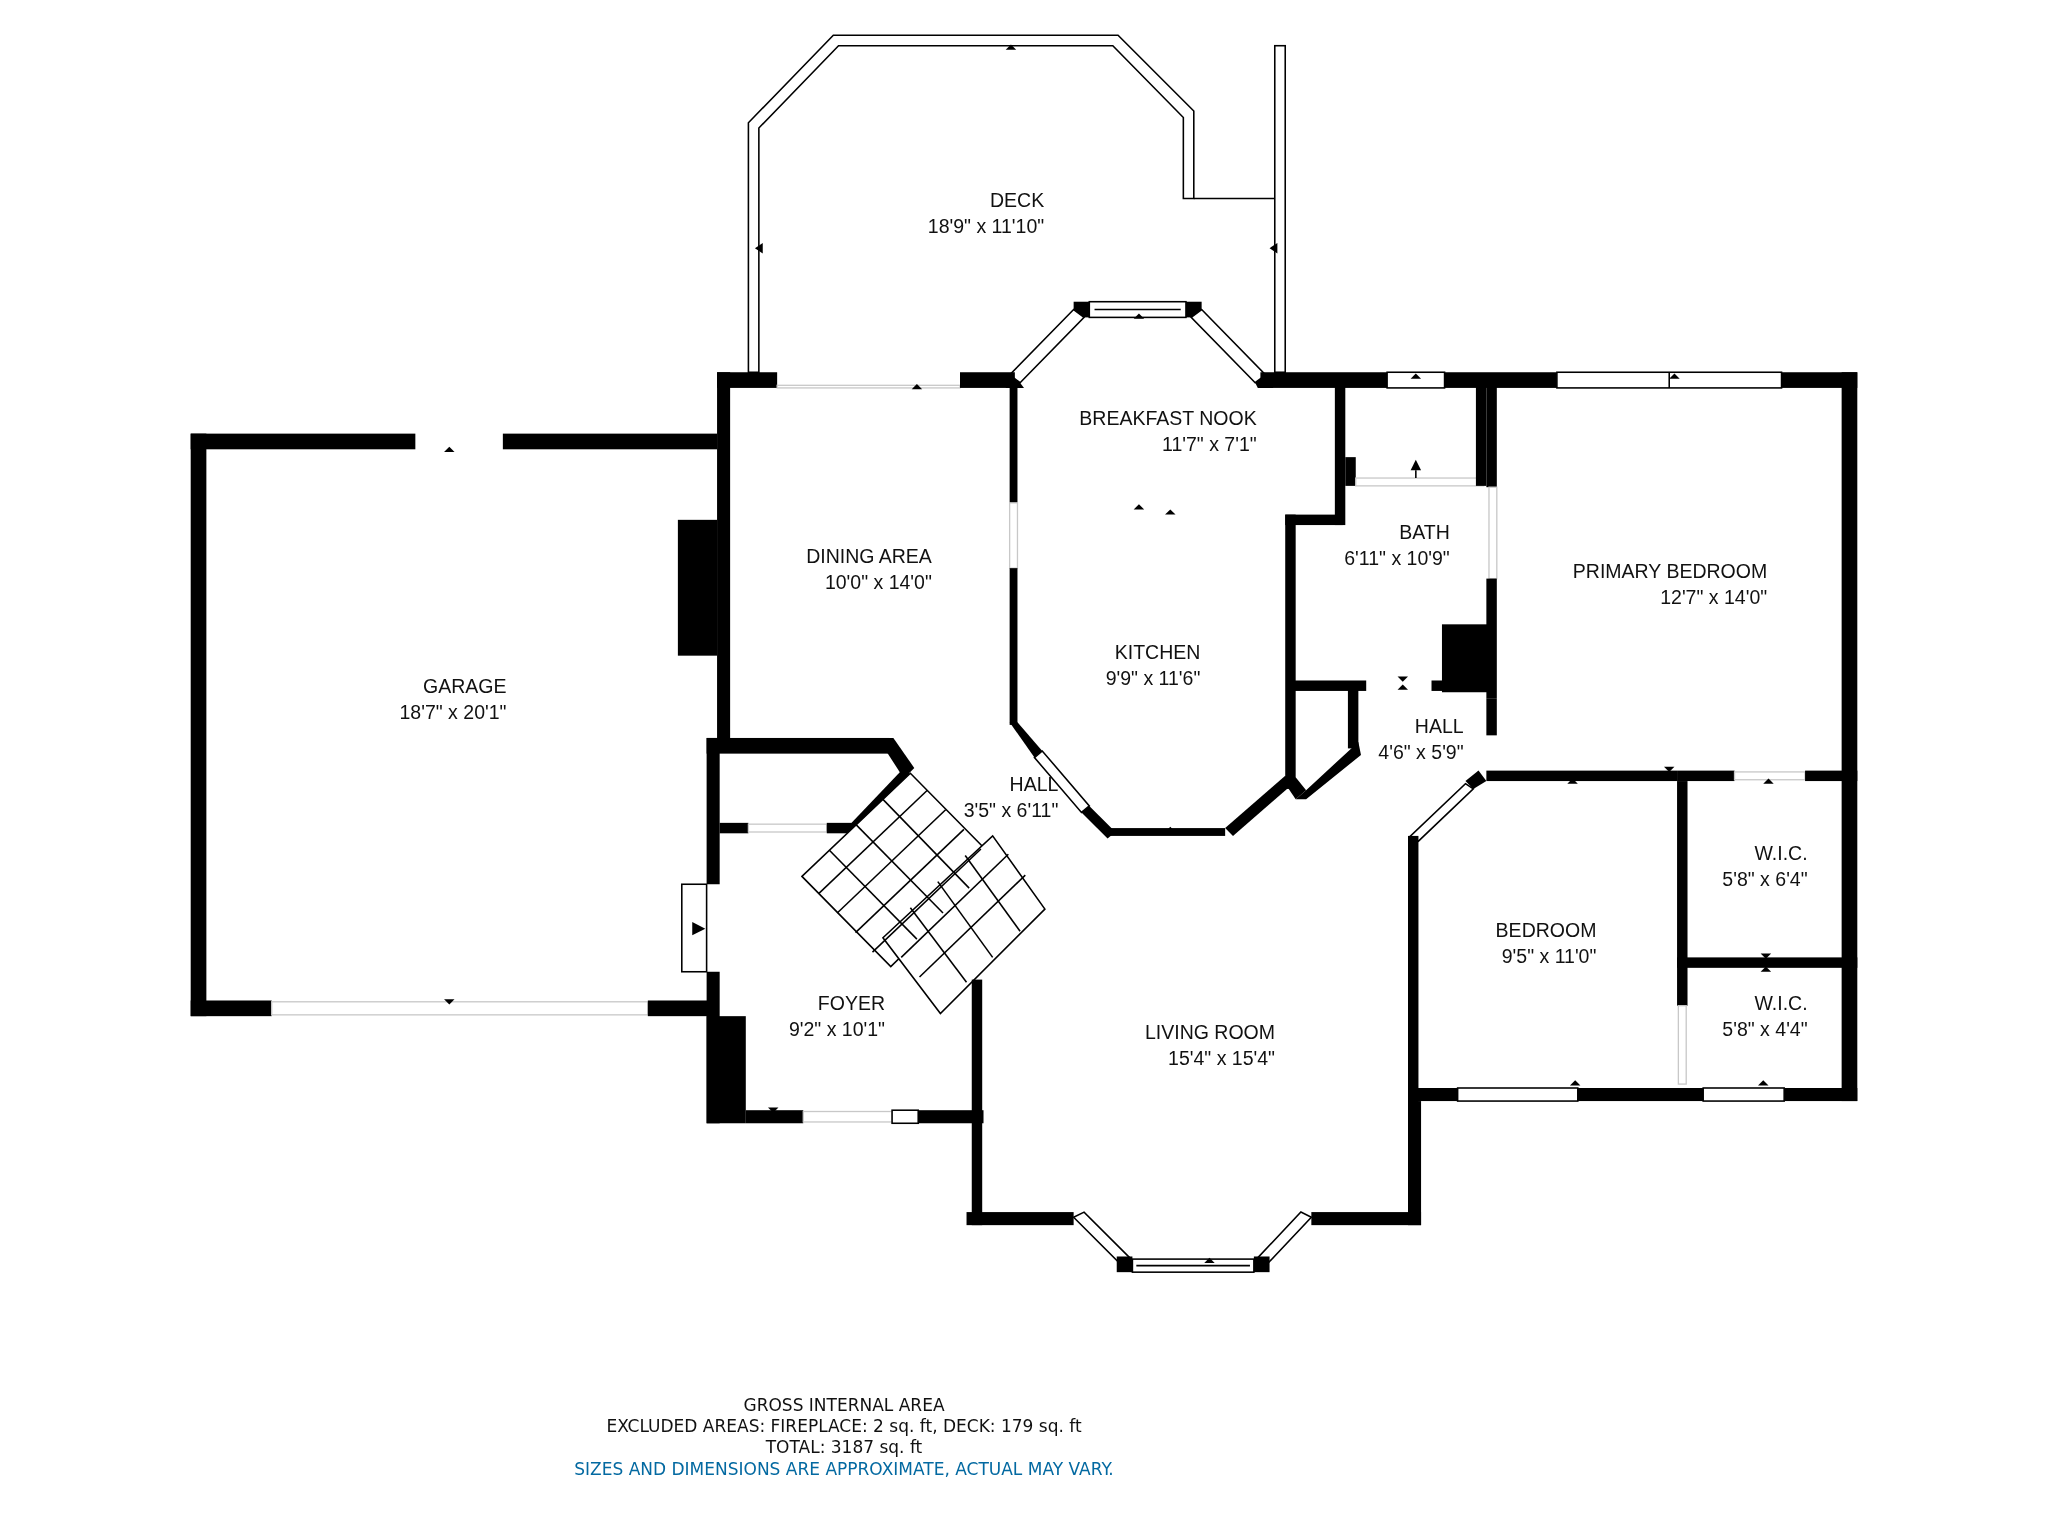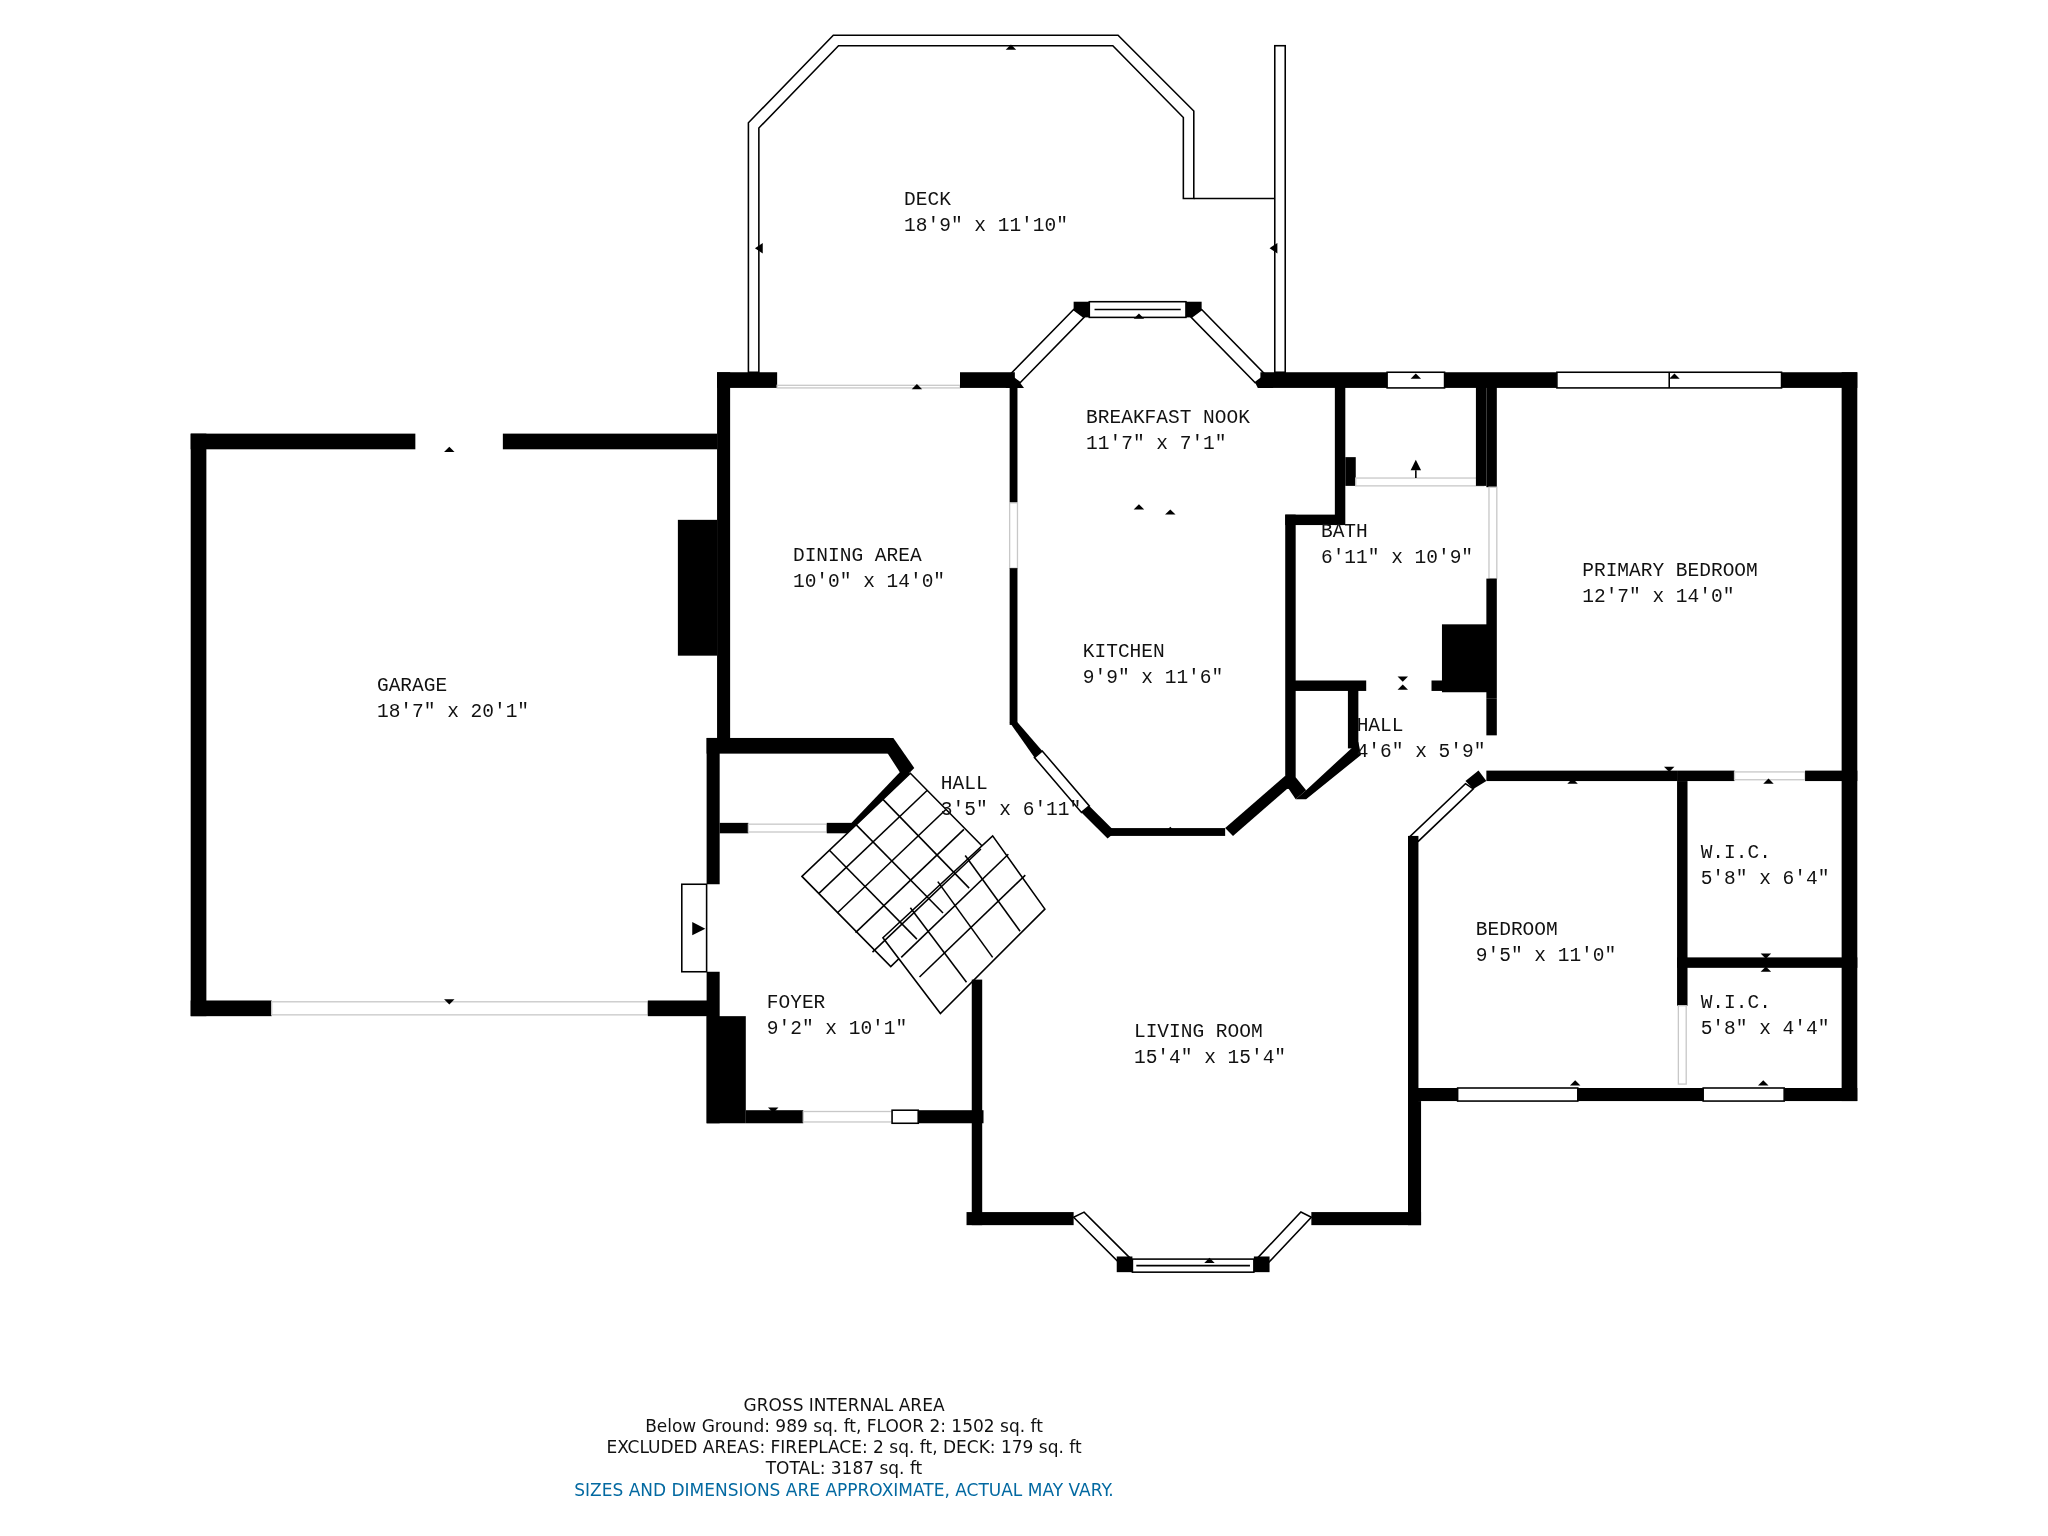--- a/index.html
+++ b/index.html
@@ -1,18 +1,18 @@
 <!DOCTYPE html>
 <html><head>
 <meta charset="utf-8">
 <style>
   html, body { margin: 0; padding: 0; background: #ffffff; }
   body { width: 2048px; height: 1536px; overflow: hidden; position: relative; font-family: "Liberation Sans", sans-serif; }
   #plan { position: absolute; left: 0; top: 0; width: 2048px; height: 1536px; }
-  .room-label { position: absolute; text-align: left; color: #111; font-family: Liberation Mono, monospace; font-size: 19.5px; line-height: 26px; transform: translate(-50%, -50%); white-space: nowrap; }
+  .room-label { position: absolute; text-align: right; color: #111; font-family: Liberation Sans, sans-serif; font-size: 19.5px; line-height: 26px; transform: translate(-50%, -50%); white-space: nowrap; }
   .room-label span { display: block; }
   .footer { position: absolute; left: 0; width: 1688px; top: 1395px; text-align: center; font-family: "DejaVu Sans", sans-serif; color: #111; }
   .footer div { font-size: 17px; line-height: 21px; }
   .footer .disclaimer { color: #0369a1; font-size: 17px; line-height: 22px; }
   .w { fill: #000; stroke: none; }
   .thin { fill: #fff; stroke: #000; stroke-width: 1.2; }
   .open { fill: #fff; stroke: #c8c8c8; stroke-width: 1; }
   .line { stroke: #000; stroke-width: 1.2; fill: none; }
   .tri { fill: #000; }
 </style>
@@ -230,17 +230,16 @@
   <span>FOYER</span>
   <span>9'2" x 10'1"</span>
 </div>
 <div class="room-label" style="left:1210px; top:1045px;">
   <span>LIVING ROOM</span>
   <span>15'4" x 15'4"</span>
 </div>
 
 <div class="footer">
   <div>GROSS INTERNAL AREA</div>
-  <div>Below Ground: 989 sq. ft, FLOOR 2: 1502 sq. ft</div>
   <div>EXCLUDED AREAS: FIREPLACE: 2 sq. ft, DECK: 179 sq. ft</div>
   <div>TOTAL: 3187 sq. ft</div>
   <div class="disclaimer">SIZES AND DIMENSIONS ARE APPROXIMATE, ACTUAL MAY VARY.</div>
 </div>
 
 </body></html>

